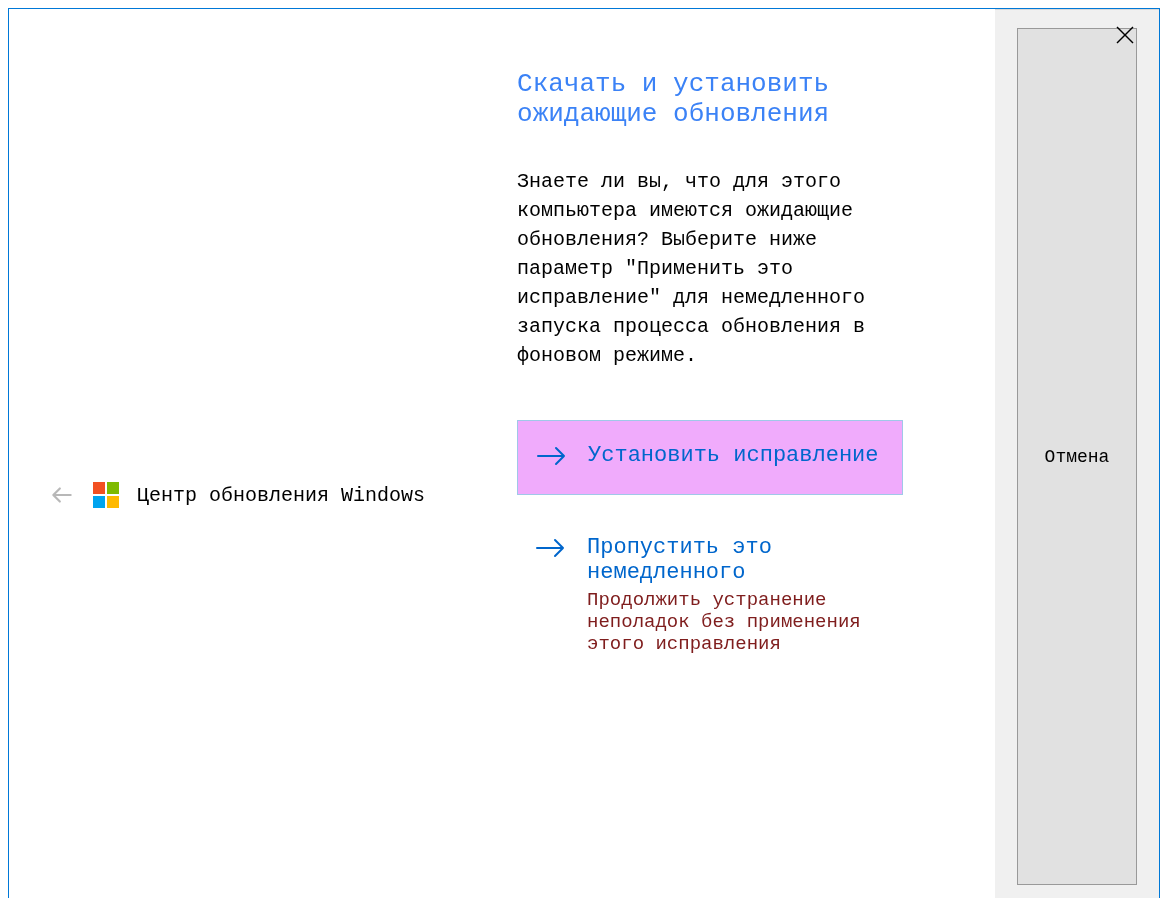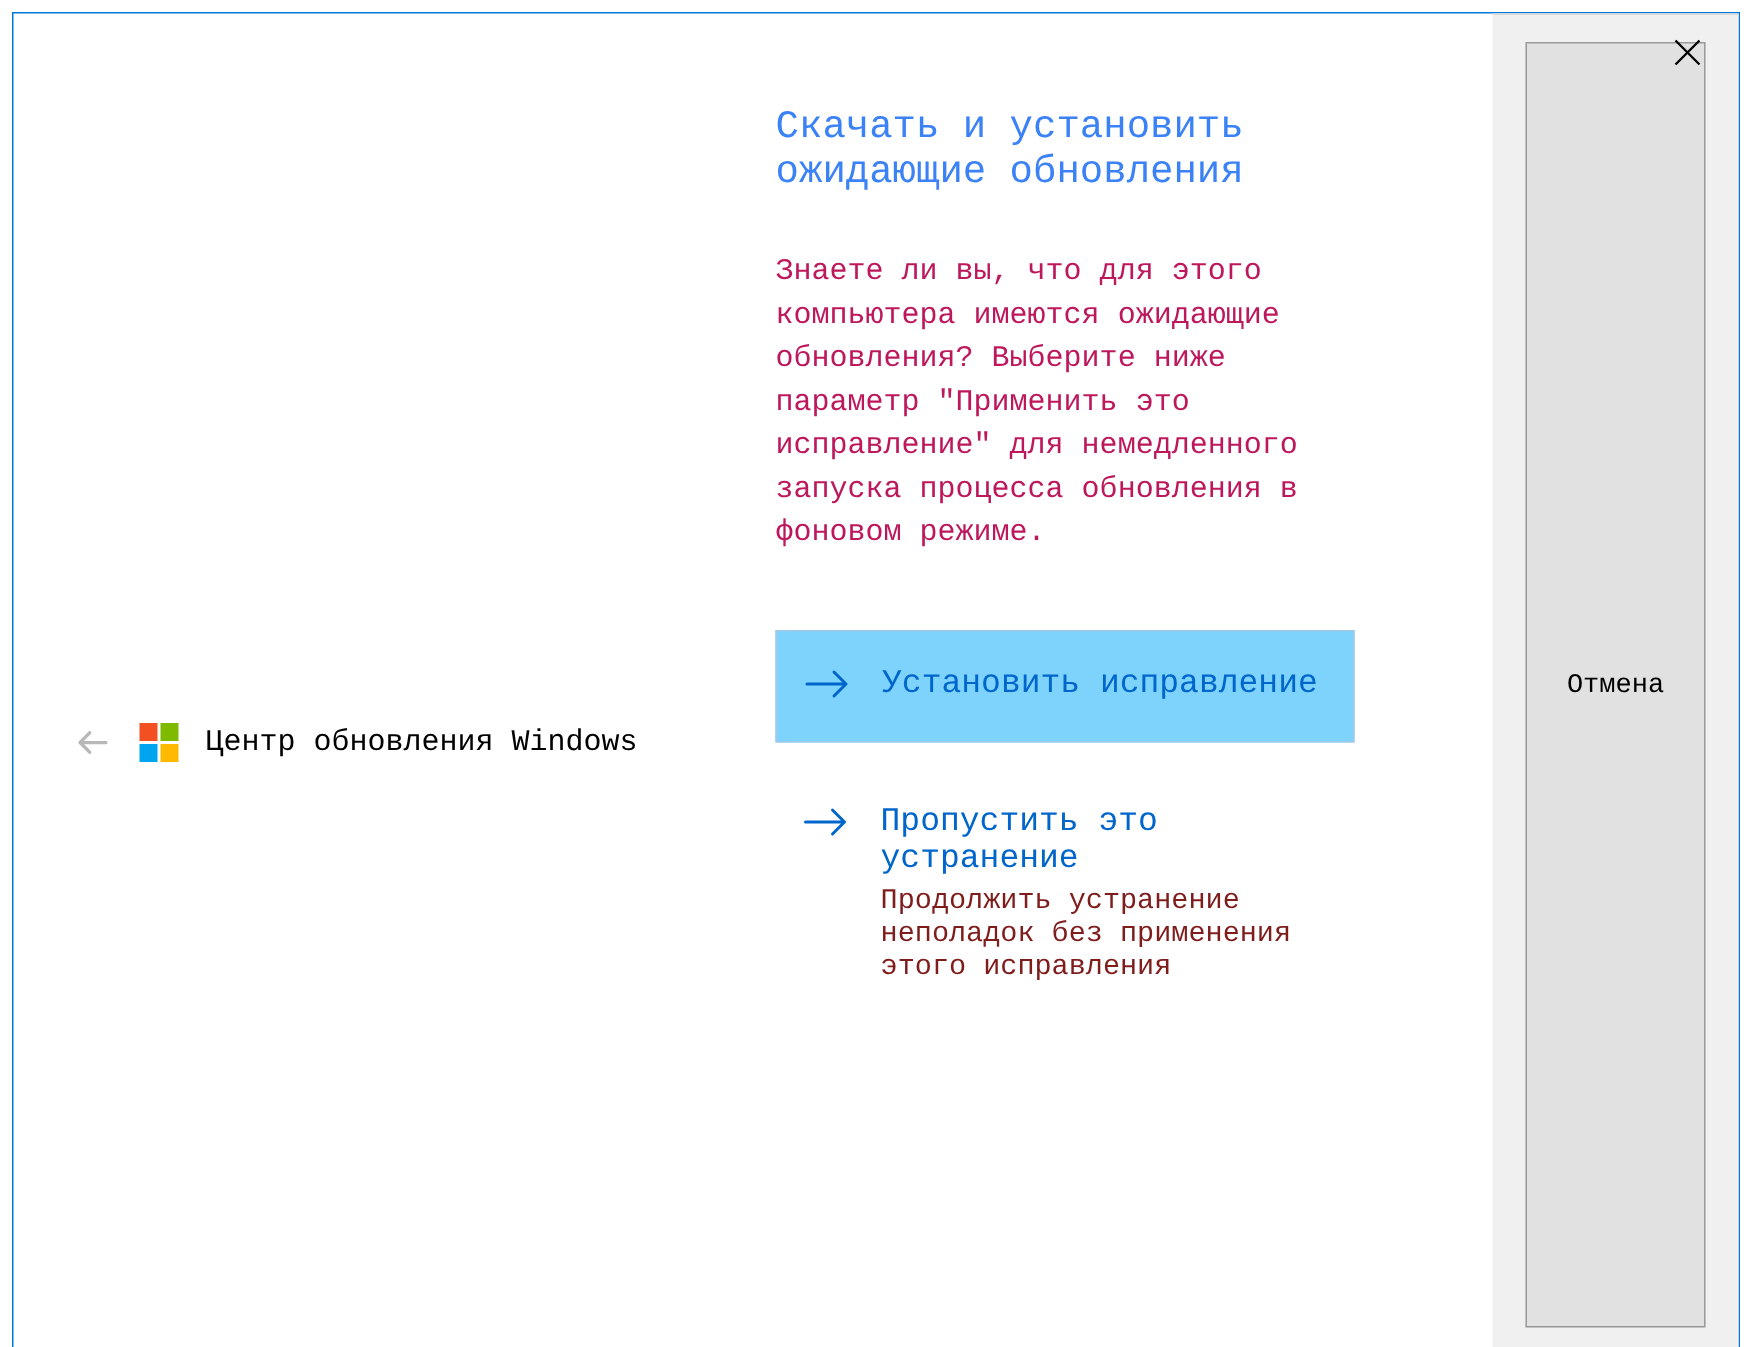--- a/index.html
+++ b/index.html
@@ -81,34 +81,34 @@
       flex: 1;
     }
     .main-heading {
       font-size: 26px;
       color: #3b82f6;
       font-weight: 400;
       margin-bottom: 38px;
     }
     .description {
       font-size: 20px;
-      color: #be185d;
+      color: #000000;
       line-height: 1.45;
       margin-bottom: 50px;
     }
     .option {
       display: flex;
       align-items: flex-start;
       padding: 22px 18px;
       cursor: pointer;
       gap: 20px;
     }
     .option.selected {
       border: 1px solid #a0c8e8;
-      background: #7dd3fc;
+      background: #f0abfc;
     }
     .option-arrow {
       color: #0066cc;
       flex-shrink: 0;
       margin-top: 2px;
     }
     .option-arrow svg {
       width: 32px;
       height: 22px;
     }
@@ -189,21 +189,21 @@
       </div>
     </div>
 
     <div class="option">
       <div class="option-arrow">
         <svg viewBox="0 0 32 22">
           <path d="M2 11h26M20 3l8 8-8 8" stroke="#0066cc" stroke-width="2" fill="none" stroke-linecap="round" stroke-linejoin="round"></path>
         </svg>
       </div>
       <div class="option-text">
-        <div class="option-title">Пропустить это устранение</div>
+        <div class="option-title">Пропустить это немедленного</div>
         <div class="option-subtitle">Продолжить устранение неполадок без применения этого исправления</div>
       </div>
     </div>
   </div>
 
   <div class="footer">
     <button class="cancel-btn">Отмена</button>
   </div>
 
 </div>

